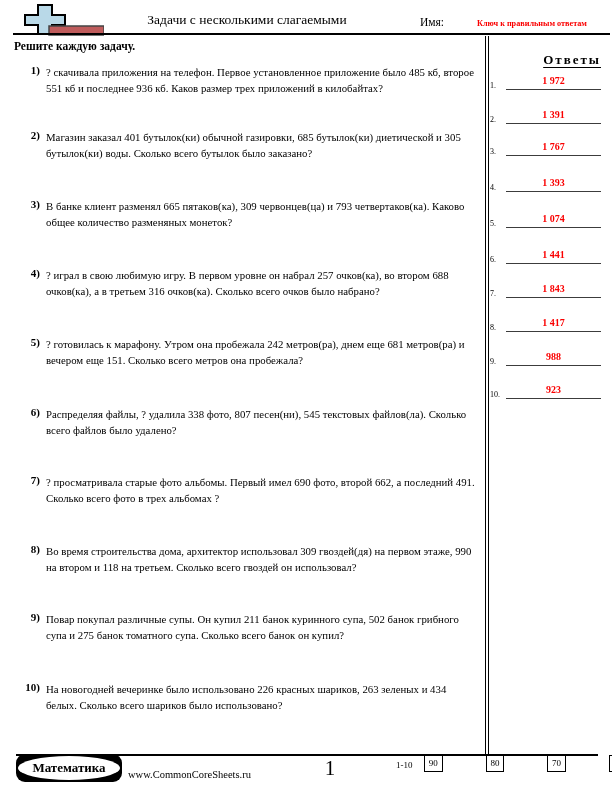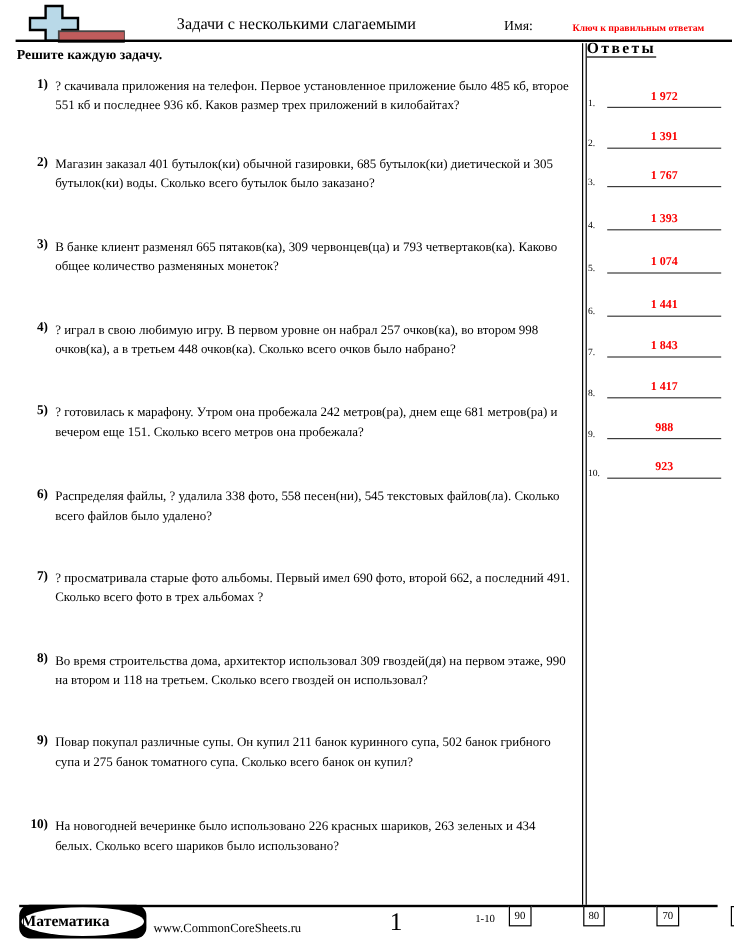--- a/index.html
+++ b/index.html
@@ -28,21 +28,21 @@
     border-left:1px solid #000; border-right:1px solid #000;
   }
 
   
   .problem { position:absolute; left:0; width:480px; }
   .pnum { position:absolute; left:0; top:0; width:40px; text-align:right; font-weight:bold; font-size:11px; }
   .ptext { margin-left:46px; width:430px; font-size:10.8px; line-height:16px; }
 
   
   .answers-title {
-    position:absolute; left:489px; top:32px; width:112px; text-align:left;
+    position:absolute; left:489px; top:52px; width:112px; text-align:right;
     font-size:13px; font-weight:bold; letter-spacing:2px;
     text-decoration:underline; text-underline-offset:3px;
   }
   .answer { position:absolute; left:489px; width:112px; height:21px; }
   .anum { position:absolute; left:1px; bottom:0px; font-size:8px; }
   .aline {
     position:absolute; left:17px; right:0; bottom:0; top:0;
     border-bottom:1.6px solid #3c3c3c;
     display:flex; align-items:flex-end; justify-content:center;
   }
@@ -50,21 +50,21 @@
 
   
   .footer-rule { position:absolute; left:16px; top:754px; width:582px; height:2px; background:#000; }
   .brand-badge {
     position:absolute; left:16px; top:754px; width:106px; height:28px;
     background:#000; border-radius:9px;
   }
   .brand-inner {
     position:absolute; left:2px; top:2px; right:2px; bottom:2px;
     background:#fff; border-radius:50% / 50%;
-    display:flex; align-items:center; 
+    display:flex; align-items:center; justify-content:center;
   }
   .brand-text { font-size:13px; font-weight:bold; white-space:nowrap; }
   .site-url { position:absolute; left:128px; top:769px; font-size:10.5px; }
   .page-number { position:absolute; left:300px; top:756px; width:60px; text-align:center; font-size:21px; }
   .score-range { position:absolute; left:396px; top:760px; font-size:9px; }
   .score-table { position:absolute; left:424px; top:755px; display:flex;gap:44px; }
   .score-cell {
     width:16.6px; height:15px; border:1px solid #000; margin-left:-1px;
     font-size:9px; line-height:15px; text-align:center; background:#fff;
   }
@@ -95,29 +95,29 @@
   <div class="problem" style="top:129px">
     <div class="pnum">2)</div>
     <div class="ptext">Магазин заказал 401 бутылок(ки) обычной газировки, 685 бутылок(ки) диетической и 305 бутылок(ки) воды. Сколько всего бутылок было заказано?</div>
   </div>
   <div class="problem" style="top:198px">
     <div class="pnum">3)</div>
     <div class="ptext">В банке клиент разменял 665 пятаков(ка), 309 червонцев(ца) и 793 четвертаков(ка). Каково общее количество разменяных монеток?</div>
   </div>
   <div class="problem" style="top:267px">
     <div class="pnum">4)</div>
-    <div class="ptext">? играл в свою любимую игру. В первом уровне он набрал 257 очков(ка), во втором 998 очков(ка), а в третьем 448 очков(ка). Сколько всего очков было набрано?</div>
+    <div class="ptext">? играл в свою любимую игру. В первом уровне он набрал 257 очков(ка), во втором 688 очков(ка), а в третьем 316 очков(ка). Сколько всего очков было набрано?</div>
   </div>
   <div class="problem" style="top:336px">
     <div class="pnum">5)</div>
     <div class="ptext">? готовилась к марафону. Утром она пробежала 242 метров(ра), днем еще 681 метров(ра) и вечером еще 151. Сколько всего метров она пробежала?</div>
   </div>
   <div class="problem" style="top:406px">
     <div class="pnum">6)</div>
-    <div class="ptext">Распределяя файлы, ? удалила 338 фото, 558 песен(ни), 545 текстовых файлов(ла). Сколько всего файлов было удалено?</div>
+    <div class="ptext">Распределяя файлы, ? удалила 338 фото, 807 песен(ни), 545 текстовых файлов(ла). Сколько всего файлов было удалено?</div>
   </div>
   <div class="problem" style="top:474px">
     <div class="pnum">7)</div>
     <div class="ptext">? просматривала старые фото альбомы. Первый имел 690 фото, второй 662, а последний 491. Сколько всего фото в трех альбомах ?</div>
   </div>
   <div class="problem" style="top:543px">
     <div class="pnum">8)</div>
     <div class="ptext">Во время строительства дома, архитектор использовал 309 гвоздей(дя) на первом этаже, 990 на втором и 118 на третьем. Сколько всего гвоздей он использовал?</div>
   </div>
   <div class="problem" style="top:611px">

